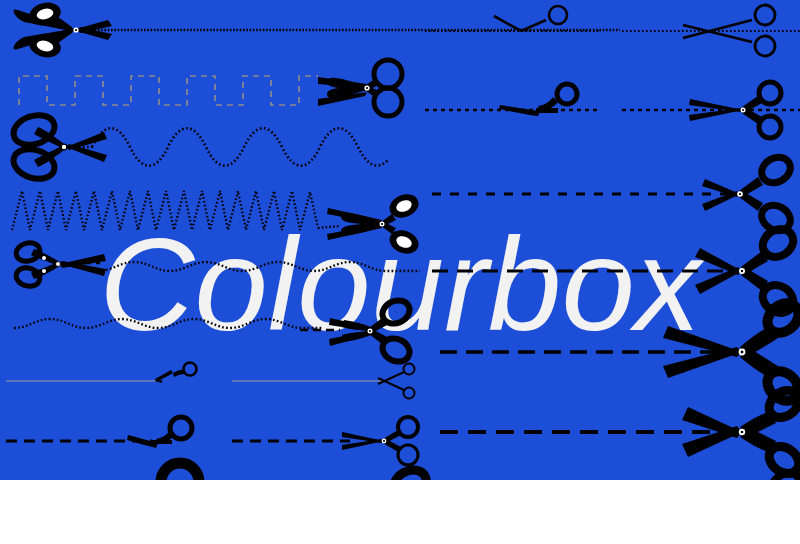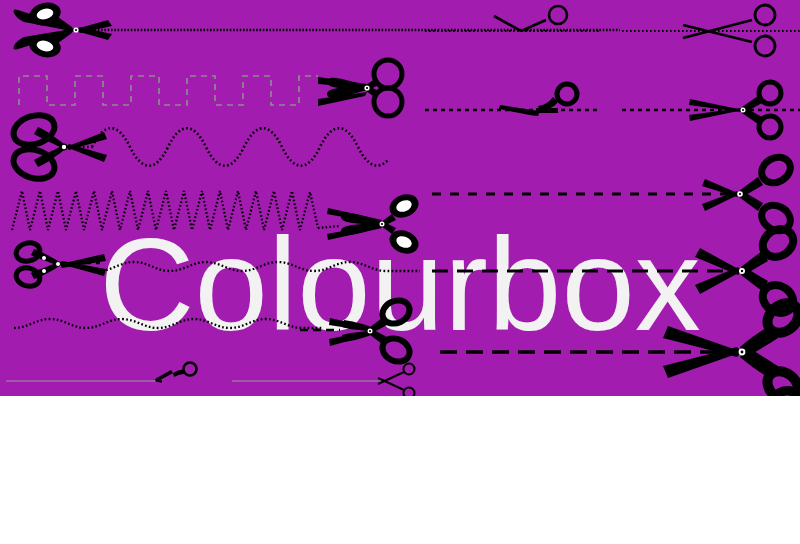--- a/index.html
+++ b/index.html
@@ -7,23 +7,24 @@
     margin: 0;
     padding: 0;
     background: #ffffff;
   }
   body {
     font-family: "Liberation Sans", sans-serif;
   }
   #stage {
     position: relative;
     width: 800px;
-    height: 396px;
-    background: #a21caf;
+    height: 480px;
+    background: #1d4ed8;
     overflow: hidden;
+    font-style: italic;
   }
   #artboard {
     position: absolute;
     inset: 0;
     width: 800px;
     height: 544px;
   }
 </style>
 </head>
 <body>

